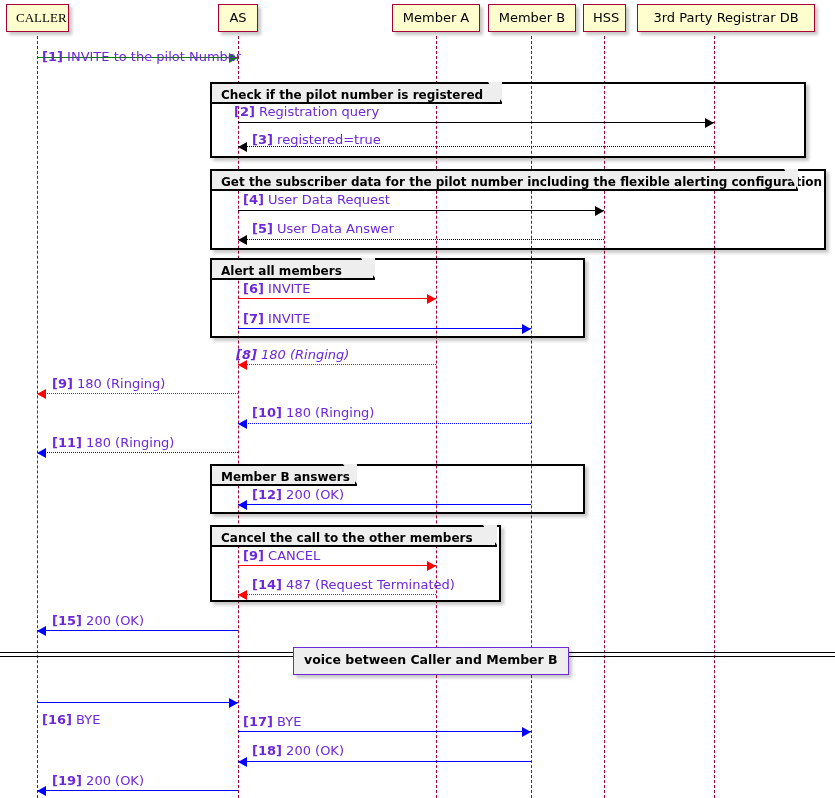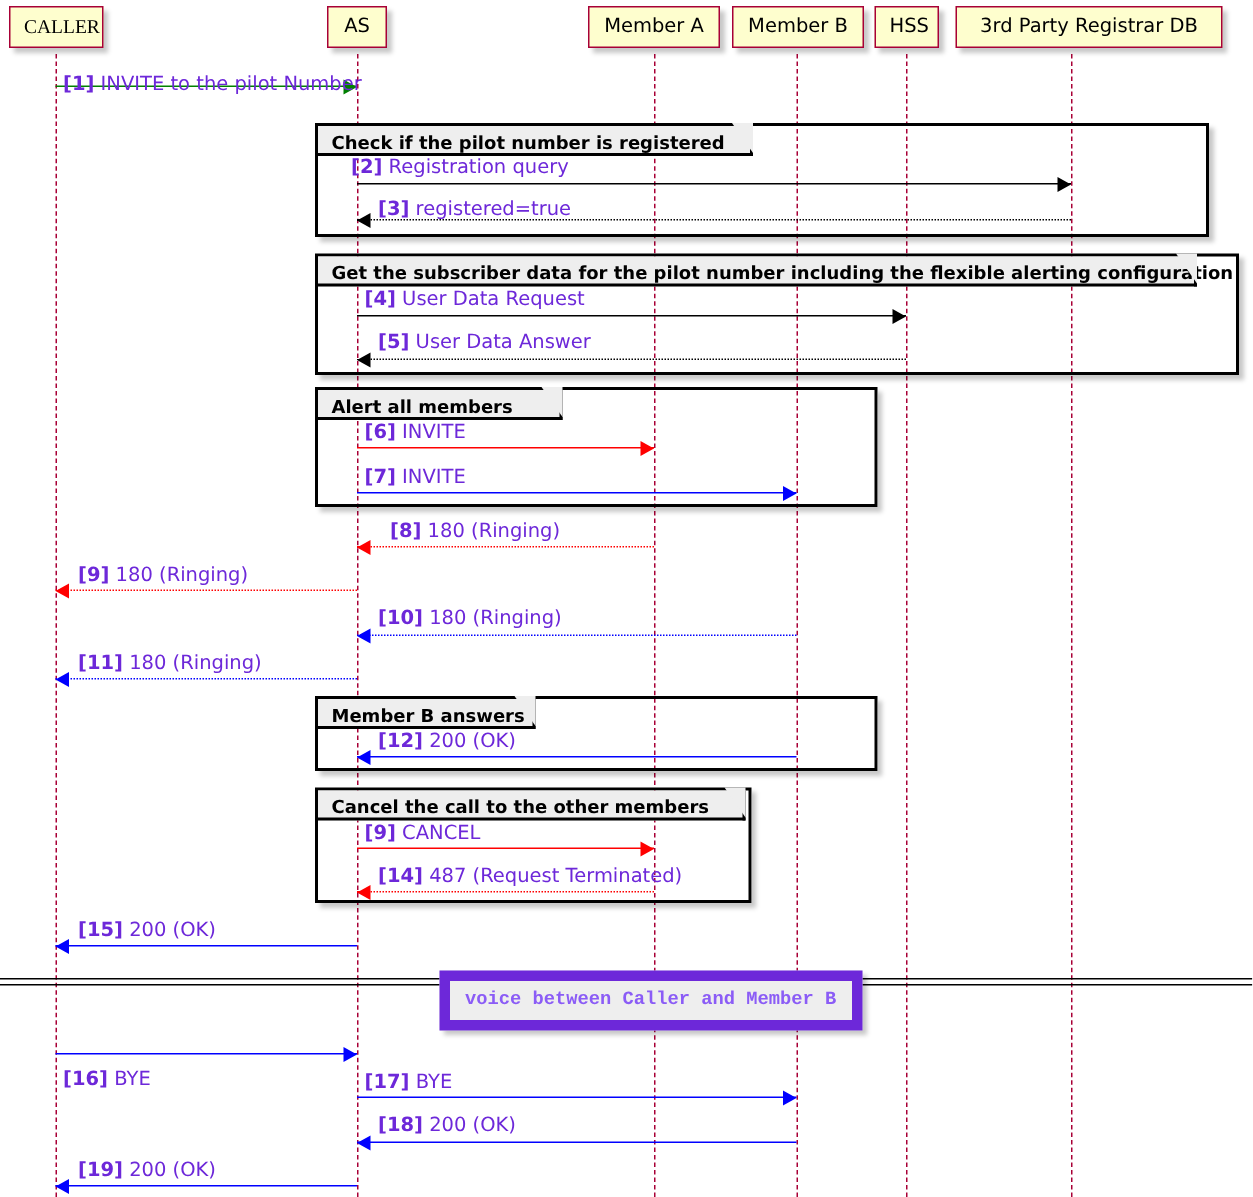--- a/index.html
+++ b/index.html
@@ -105,29 +105,28 @@
     width: 835px;
     height: 5px;
     border-top: 1.5px solid #000000;
     border-bottom: 1.5px solid #000000;
     box-sizing: border-box;
   }
   .divider-label {
     position: absolute;
     box-sizing: border-box;
     background: #EEEEEE;
-    border: 7px solid #6d28d9;
-    color: #8b5cf6;
+    border: 1px solid #6d28d9;
+    color: #000000;
     font-size: 12.5px;
     font-weight: bold;
     line-height: 1;
     white-space: nowrap;
     padding: 6px 10px 7px 10px;
     box-shadow: 3px 3px 3px rgba(0,0,0,0.22);
-    font-family: Liberation Mono, monospace;
   }
 </style>
 </head>
 <body>
 
 <div id="diagram">
 
   <div id="lifelines-layer">
       <div class="lifeline" style="left: 37px; top: 36px; height: 762px;"></div>
       <div class="lifeline" style="left: 238px; top: 36px; height: 762px;"></div>
@@ -165,21 +164,21 @@
       <div class="arrowhead left" style="top: 235px; left: 238px; border-right-color: rgb(0, 0, 0);"></div>
       <div class="msglabel" style="left: 252px; top: 222px;"><b>[5]</b><span>&nbsp;User Data Answer</span></div>
       <div class="msgline solid" style="left: 238px; top: 298px; width: 198px; border-top-color: rgb(255, 0, 0);"></div>
       <div class="arrowhead right" style="top: 294px; left: 427px; border-left-color: rgb(255, 0, 0);"></div>
       <div class="msglabel" style="left: 243px; top: 282px;"><b>[6]</b><span>&nbsp;INVITE</span></div>
       <div class="msgline solid" style="left: 238px; top: 328px; width: 293px; border-top-color: rgb(0, 0, 255);"></div>
       <div class="arrowhead right" style="top: 324px; left: 522px; border-left-color: rgb(0, 0, 255);"></div>
       <div class="msglabel" style="left: 243px; top: 312px;"><b>[7]</b><span>&nbsp;INVITE</span></div>
       <div class="msgline dotted" style="left: 238px; top: 364px; width: 198px; border-top-color: rgb(255, 0, 0);"></div>
       <div class="arrowhead left" style="top: 360px; left: 238px; border-right-color: rgb(255, 0, 0);"></div>
-      <div class="msglabel" style="left: 260px; top: 348px;"><b>[8]</b><span>&nbsp;180 (Ringing)</span></div>
+      <div class="msglabel" style="left: 236px; top: 348px; font-style: italic;"><b>[8]</b><span>&nbsp;180 (Ringing)</span></div>
       <div class="msgline dotted" style="left: 37px; top: 393px; width: 201px; border-top-color: rgb(255, 0, 0);"></div>
       <div class="arrowhead left" style="top: 389px; left: 37px; border-right-color: rgb(255, 0, 0);"></div>
       <div class="msglabel" style="left: 52px; top: 377px;"><b>[9]</b><span>&nbsp;180 (Ringing)</span></div>
       <div class="msgline dotted" style="left: 238px; top: 423px; width: 293px; border-top-color: rgb(0, 0, 255);"></div>
       <div class="arrowhead left" style="top: 419px; left: 238px; border-right-color: rgb(0, 0, 255);"></div>
       <div class="msglabel" style="left: 252px; top: 406px;"><b>[10]</b><span>&nbsp;180 (Ringing)</span></div>
       <div class="msgline dotted" style="left: 37px; top: 452px; width: 201px; border-top-color: rgb(0, 0, 255);"></div>
       <div class="arrowhead left" style="top: 448px; left: 37px; border-right-color: rgb(0, 0, 255);"></div>
       <div class="msglabel" style="left: 52px; top: 436px;"><b>[11]</b><span>&nbsp;180 (Ringing)</span></div>
       <div class="msgline solid" style="left: 238px; top: 504px; width: 293px; border-top-color: rgb(0, 0, 255);"></div>

